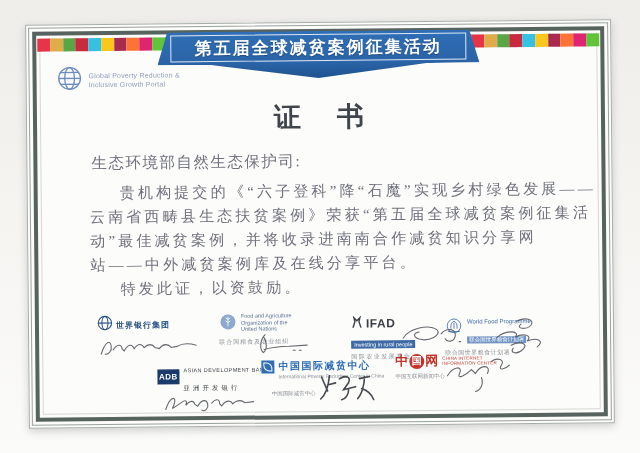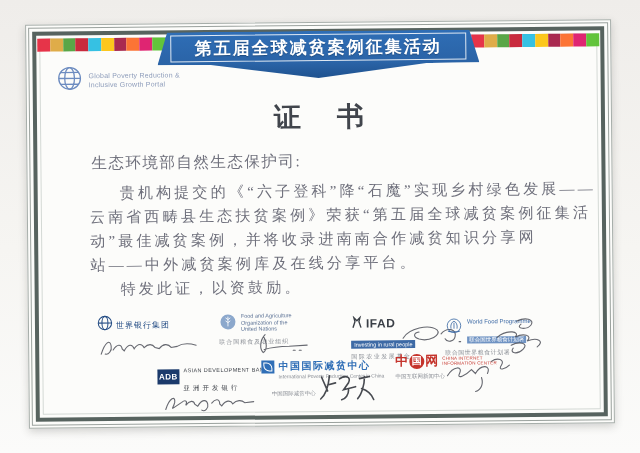--- a/index.html
+++ b/index.html
@@ -47,21 +47,21 @@
   .addressee { position:absolute; left:64px; top:128px; font-size:15.5px; letter-spacing:1.5px; }
   .body-text { position:absolute; left:62px; right:54px; top:156px; font-size:15px; }
   .body-text .line { height:24px; line-height:24px; letter-spacing:3.2px; white-space:nowrap; }
   .body-text .indent { text-indent:2em; }
 
   
   .sp { position:absolute; }
   .sp .sig { display:block; }
   .cap { color:#8b8f96; }
 
-  .wb-name { font-size:8px; font-weight:normal; color:#274f86; letter-spacing:1px; }
+  .wb-name { font-size:8px; font-weight:bold; color:#274f86; letter-spacing:1px; }
 
   .fao-en { font-size:5.5px; line-height:6.5px; color:#5d7396; }
   .fao-cap { font-size:6px; letter-spacing:1px; margin-top:3px; }
 
   .ifad-abbr { font-size:12px; font-weight:bold; color:#3a3f46; letter-spacing:.5px; }
   .ifad-tag { display:inline-block; background:#3d6aa5; color:#fff; font-size:5.5px; padding:1px 3px; }
   .ifad-cap { font-size:6px; letter-spacing:1.5px; margin-top:2px; }
 
   .wfp-en { font-size:6px; color:#3d6aa5; line-height:7px; }
   .wfp-cn { display:inline-block; background:#6f93c3; color:#fff; font-size:5.5px; padding:0 2px; }

